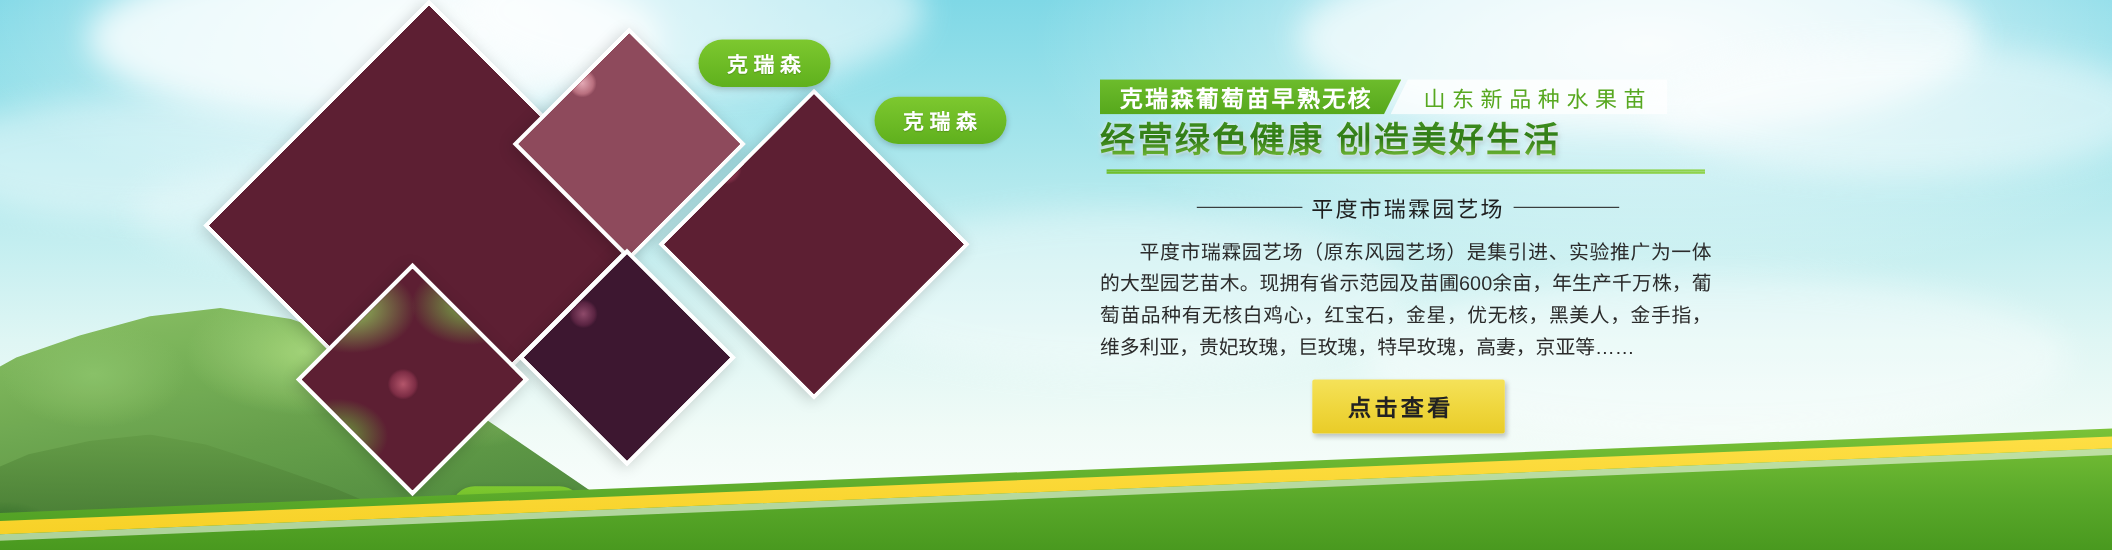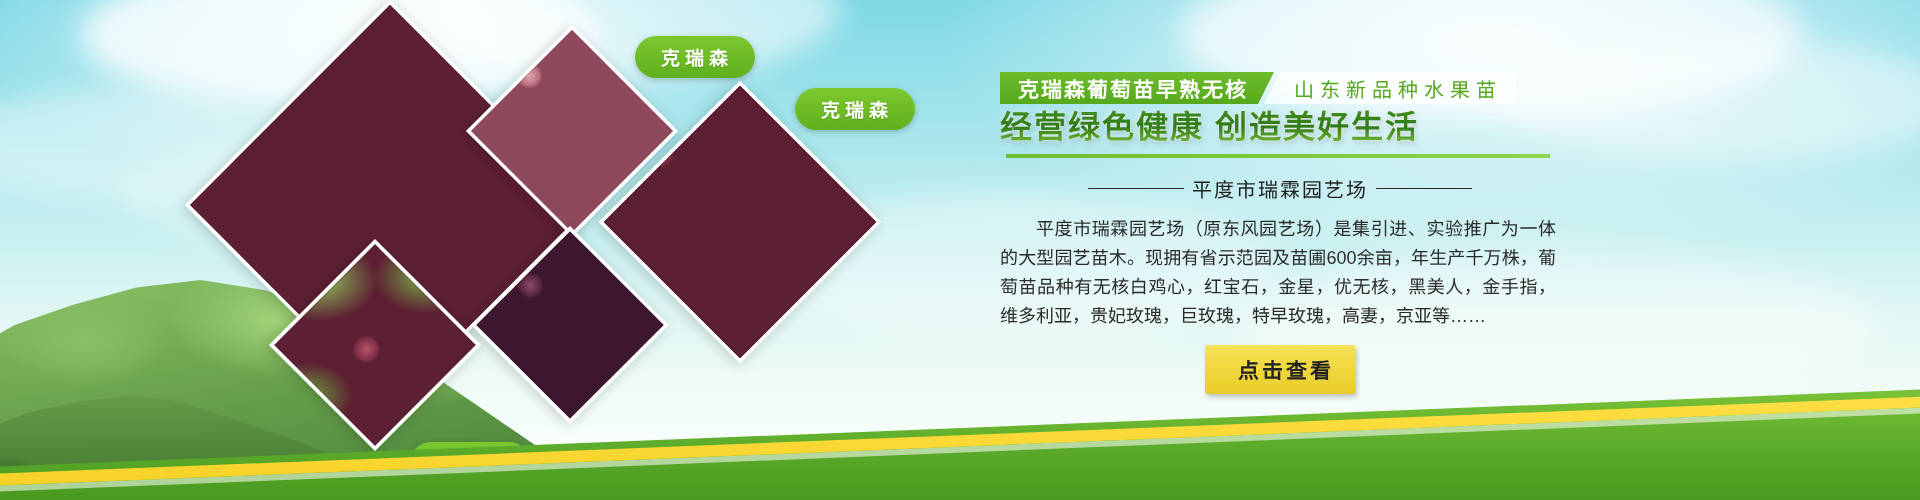--- a/index.html
+++ b/index.html
@@ -197,21 +197,21 @@
   .body-copy{
     margin-top:12px;width:556px;
     font-size:18px;line-height:1.62;color:#2b2b2b;
     text-align:justify;text-indent:2em;
   }
 
   .cta-wrap{width:560px;display:flex;justify-content:center;margin-top:14px;}
   .cta{
     background:linear-gradient(180deg,#f5e259 0%,#efd63c 55%,#e9cc28 100%);
     color:#222;font-size:21px;font-weight:bold;letter-spacing:3px;
-    padding:9px 21px 10px 33px;border:none;border-radius:2px;
+    padding:9px 46px 10px 33px;border:none;border-radius:2px;
     box-shadow:2px 3px 5px rgba(0,0,0,.22);cursor:pointer;
     font-family:"Liberation Sans","DejaVu Sans",sans-serif;
   }
 </style>
 </head>
 <body>
 
 <div id="stage">
 
   <div class="cloud cl1"></div>

